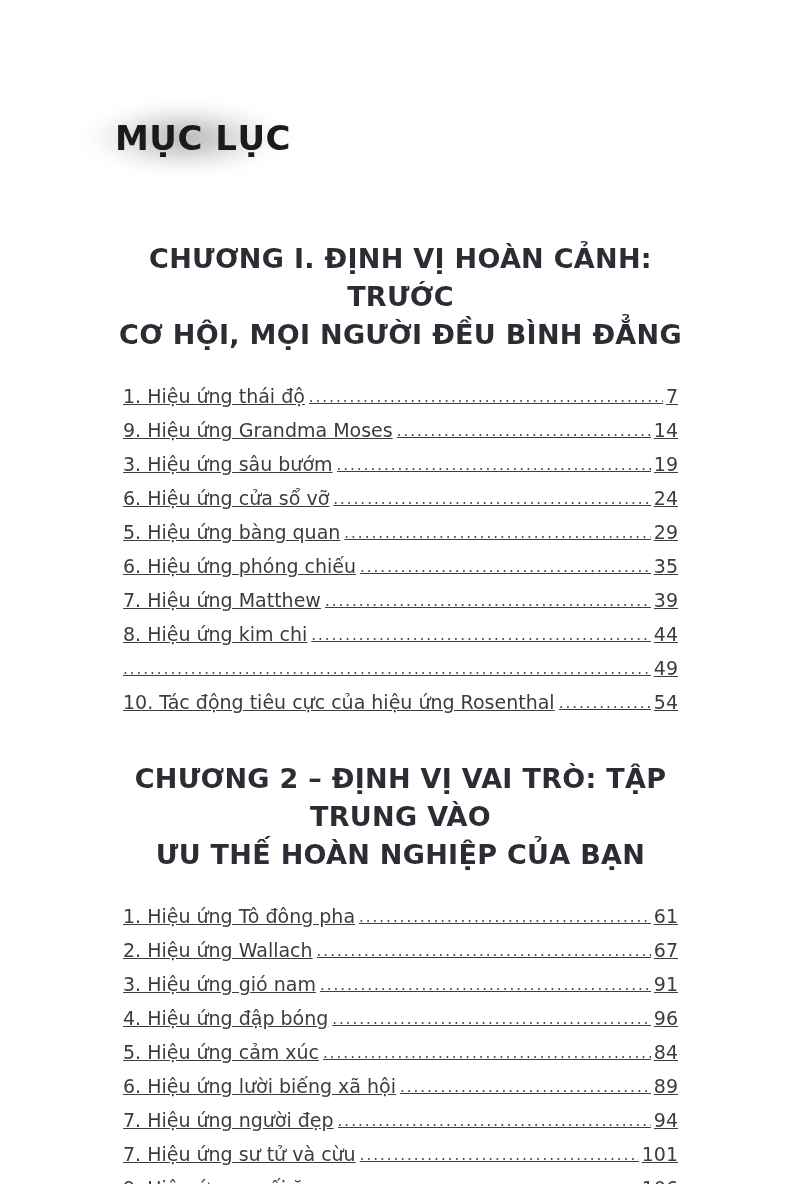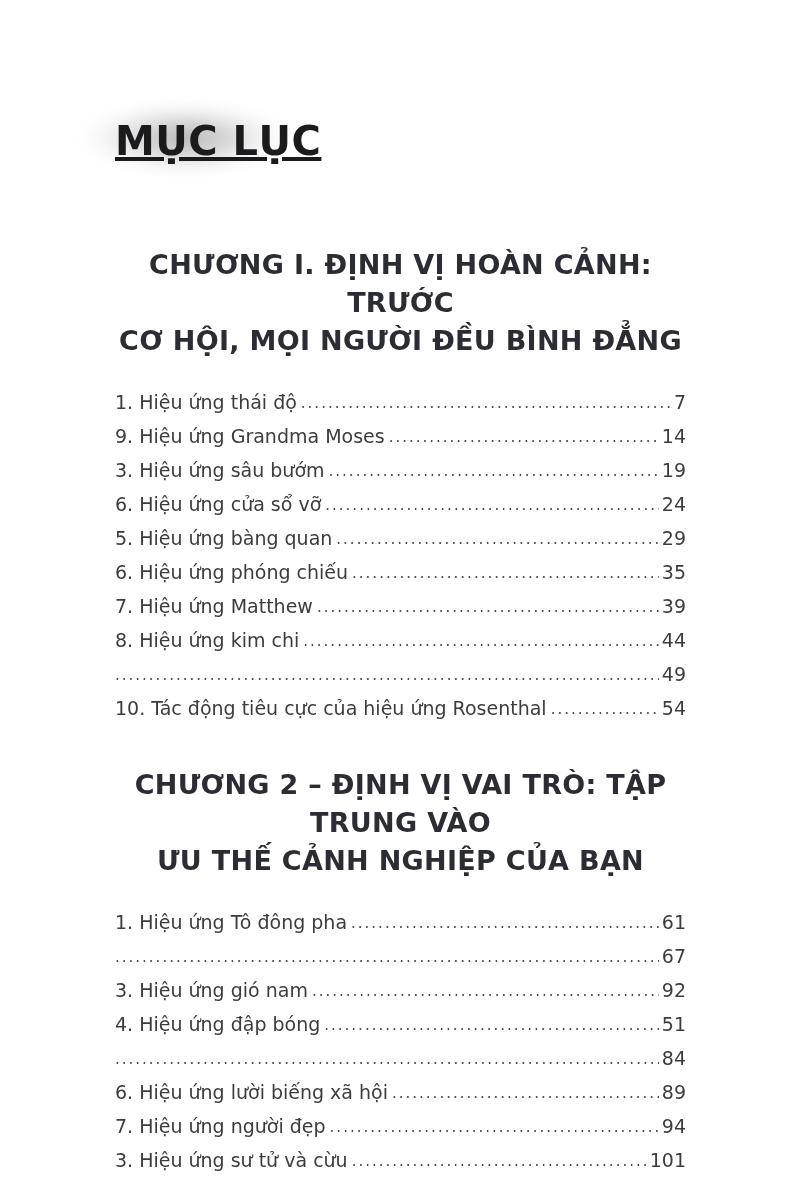--- a/index.html
+++ b/index.html
@@ -39,42 +39,42 @@
         rgba(150,150,150,0.40) 32%,
         rgba(178,178,178,0.26) 52%,
         rgba(205,205,205,0.14) 68%,
         rgba(230,230,230,0.06) 80%,
         rgba(255,255,255,0) 92%);
     filter: blur(3px);
   }
   .page-title {
     position: relative;
     margin: 0;
-    font-size: 40px;
+    font-size: 34px;
     font-weight: 800;
     letter-spacing: 0.5px;
     color: var(--title, #1b1b1d);
-    text-decoration: underline;
   }
 
   
   .toc-section + .toc-section { margin-top: 40px; }
   .chapter-heading {
     margin: 0 0 26px 0;
     text-align: center;
     font-size: 27px;
     font-weight: 800;
     line-height: 38px;
     letter-spacing: 0.3px;
     color: var(--heading, #2b2c34);
   }
   .entries {
     list-style: none;
-    margin: 0;
+    margin: 8px;
     padding: 0;
+    text-decoration: underline;
   }
   .entry {
     display: flex;
     align-items: baseline;
     font-size: 19px;
     line-height: 32px;
     color: var(--body, #3c3c3c);
   }
   .entry .label {
     white-space: nowrap;
@@ -156,58 +156,60 @@
           <li class="entry">
             <span class="label">10. Tác động tiêu cực của hiệu ứng Rosenthal</span>
             <span class="dots">................................................................................................................................................................................................................................................</span>
             <span class="num">54</span>
           </li>
         </ul>
       </section>
       <section class="toc-section">
         <h2 class="chapter-heading">
           <div>CHƯƠNG 2 – ĐỊNH VỊ VAI TRÒ: TẬP TRUNG VÀO</div>
-          <div>ƯU THẾ CẢNH NGHIỆP CỦA BẠN</div>
+          <div>ƯU THẾ HOÀN NGHIỆP CỦA BẠN</div>
         </h2>
         <ul class="entries">
           <li class="entry">
             <span class="label">1. Hiệu ứng Tô đông pha</span>
             <span class="dots">................................................................................................................................................................................................................................................</span>
             <span class="num">61</span>
           </li>
           <li class="entry">
+            <span class="label">2. Hiệu ứng Wallach</span>
             <span class="dots">................................................................................................................................................................................................................................................</span>
             <span class="num">67</span>
           </li>
           <li class="entry">
             <span class="label">3. Hiệu ứng gió nam</span>
             <span class="dots">................................................................................................................................................................................................................................................</span>
-            <span class="num">92</span>
+            <span class="num">91</span>
           </li>
           <li class="entry">
             <span class="label">4. Hiệu ứng đập bóng</span>
             <span class="dots">................................................................................................................................................................................................................................................</span>
-            <span class="num">51</span>
-          </li>
-          <li class="entry">
+            <span class="num">96</span>
+          </li>
+          <li class="entry">
+            <span class="label">5. Hiệu ứng cảm xúc</span>
             <span class="dots">................................................................................................................................................................................................................................................</span>
             <span class="num">84</span>
           </li>
           <li class="entry">
             <span class="label">6. Hiệu ứng lười biếng xã hội</span>
             <span class="dots">................................................................................................................................................................................................................................................</span>
             <span class="num">89</span>
           </li>
           <li class="entry">
             <span class="label">7. Hiệu ứng người đẹp</span>
             <span class="dots">................................................................................................................................................................................................................................................</span>
             <span class="num">94</span>
           </li>
           <li class="entry">
-            <span class="label">3. Hiệu ứng sư tử và cừu</span>
+            <span class="label">7. Hiệu ứng sư tử và cừu</span>
             <span class="dots">................................................................................................................................................................................................................................................</span>
             <span class="num">101</span>
           </li>
           <li class="entry">
             <span class="label">9. Hiệu ứng muối ăn</span>
             <span class="dots">................................................................................................................................................................................................................................................</span>
             <span class="num">106</span>
           </li>
         </ul>
       </section>

